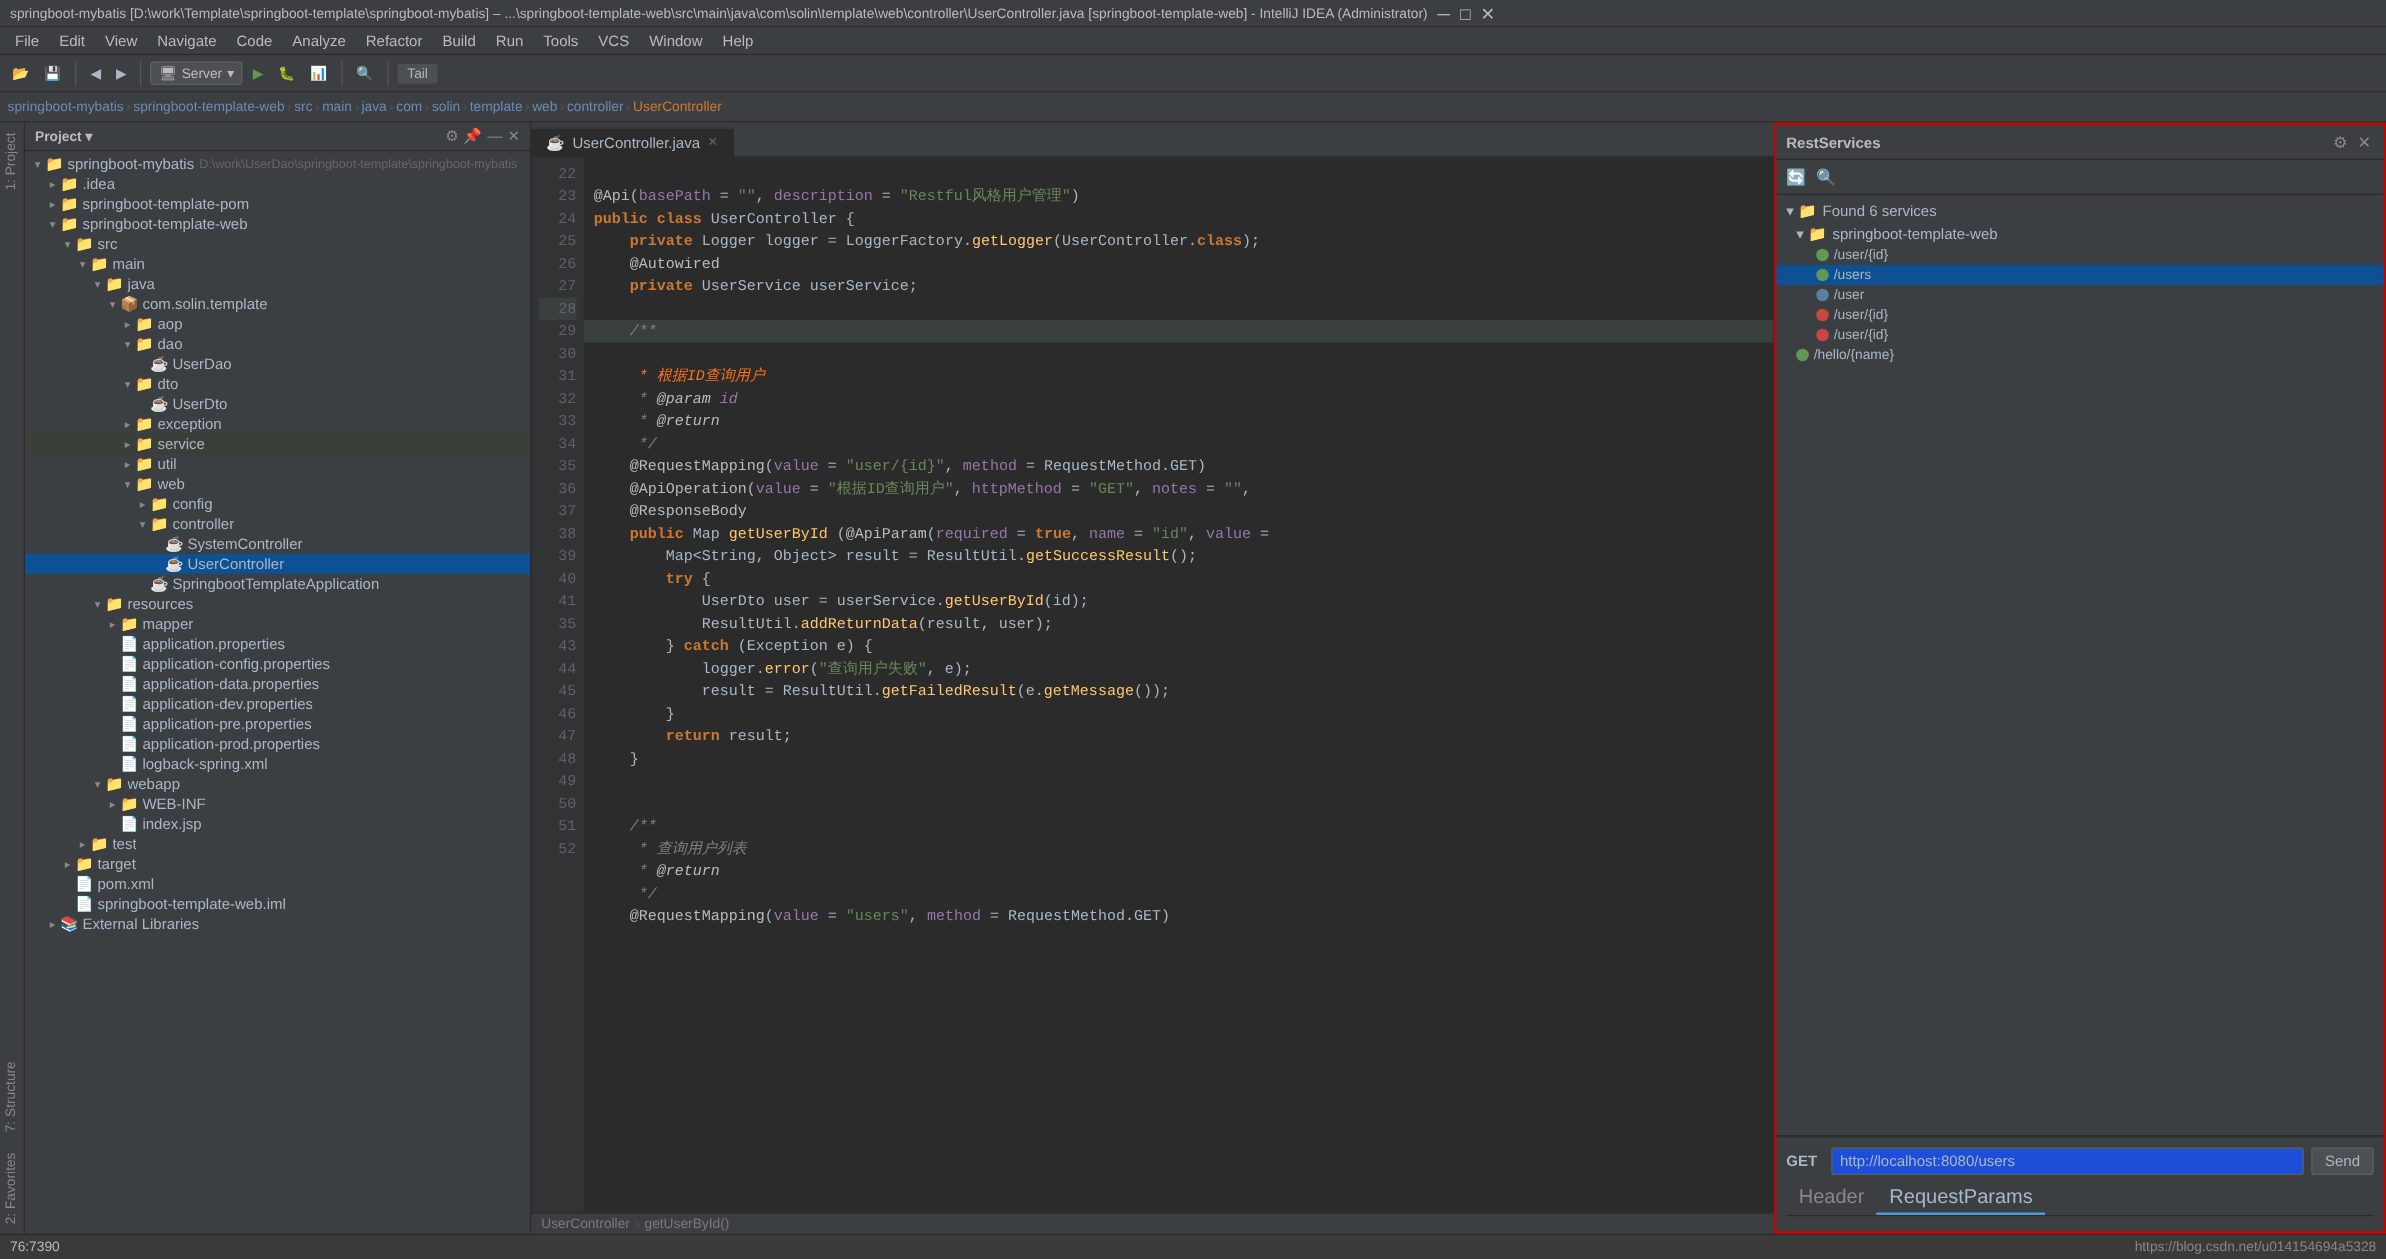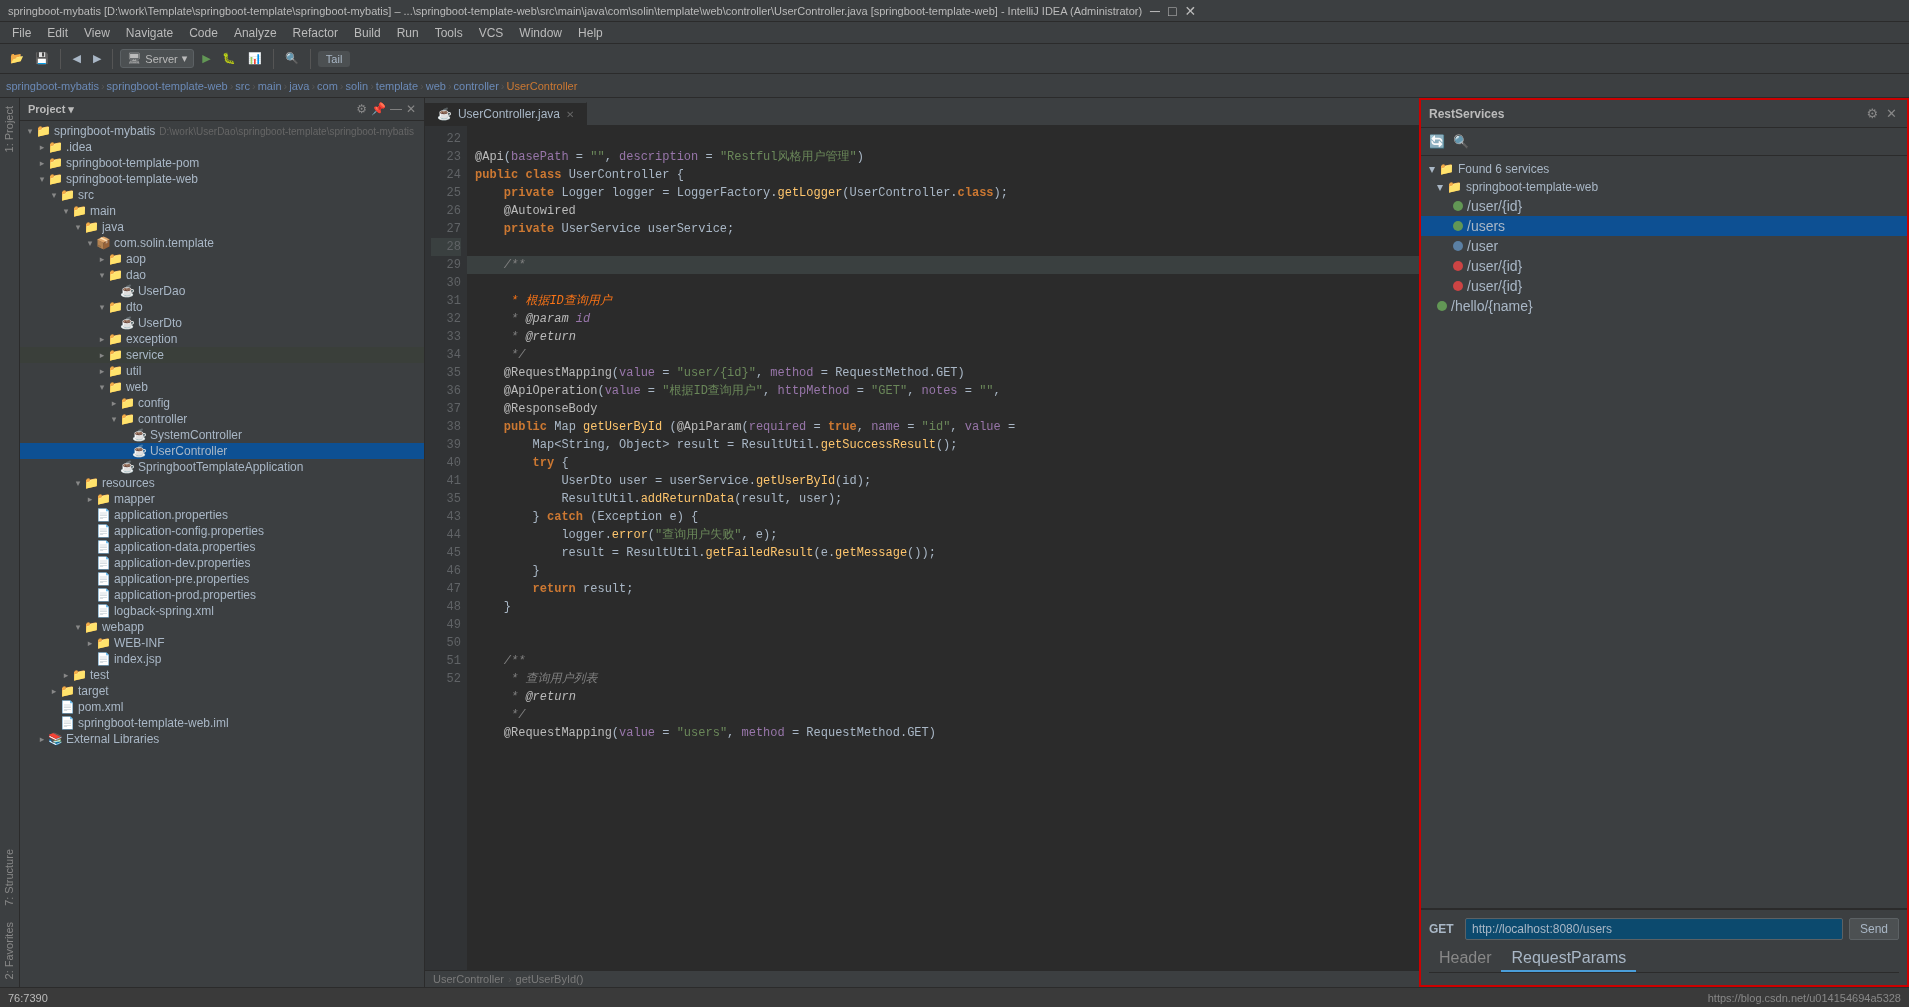--- a/index.html
+++ b/index.html
@@ -66,26 +66,26 @@
     #rest-toolbar { padding: 4px 6px; display: flex; align-items: center; gap: 4px; border-bottom: 1px solid #2b2b2b; }
     .rest-tool-btn { background: transparent; border: none; color: #888; cursor: pointer; font-size: 13px; padding: 2px; }
     
     #rest-tree { flex: 1; overflow-y: auto; padding: 4px 0; font-size: 12px; min-height: 200px; }
     .rest-found { color: #a9b7c6; padding: 2px 8px; font-size: 12px; display: flex; align-items: center; gap: 4px; }
     .rest-item { display: flex; align-items: center; padding: 2px 4px; cursor: pointer; }
     .rest-item.selected { background: #0d5093; }
     .badge-get-circle { width: 10px; height: 10px; border-radius: 50%; background: #629755; display: inline-block; margin-right: 4px; }
     .badge-delete-circle { width: 10px; height: 10px; border-radius: 50%; background: #cc4444; display: inline-block; margin-right: 4px; }
     .badge-post-circle { width: 10px; height: 10px; border-radius: 50%; background: #5b80a4; display: inline-block; margin-right: 4px; }
-    .rest-path { color: #a9b7c6; font-size: 14px; }
+    .rest-path { color: #a9b7c6; font-size: 11px; }
     
     #rest-request { padding: 8px; border-top: 1px solid #2b2b2b; }
     .request-row { display: flex; align-items: center; gap: 6px; margin-bottom: 6px; }
     .method-label { color: #a9b7c6; font-size: 12px; font-weight: bold; min-width: 30px; }
-    .url-input { flex: 1; background: #0c4a6e; border: 1px solid #5c6164; color: #a9b7c6; padding: 3px 6px; font-size: 12px; border-radius: 2px; }
+    .url-input { flex: 1; background: #1d4ed8; border: 1px solid #5c6164; color: #a9b7c6; padding: 3px 6px; font-size: 12px; border-radius: 2px; }
     .send-btn { background: #4c5052; border: 1px solid #5c6164; color: #a9b7c6; padding: 3px 10px; cursor: pointer; font-size: 12px; border-radius: 2px; }
     
     .request-tabs { display: flex; border-bottom: 1px solid #2b2b2b; margin-bottom: 4px; }
     .req-tab { padding: 3px 10px; cursor: pointer; color: #888; font-size: 16px; border-bottom: 2px solid transparent; }
     .req-tab.active { color: #a9b7c6; border-bottom-color: #4a9eda; }
     
     
     #status-bar { height: 20px; background: #3a3a3a; display: flex; align-items: center; padding: 0 8px; font-size: 11px; color: #bbb; justify-content: space-between; border-top: 1px solid #2b2b2b; }
     .status-left { display: flex; align-items: center; gap: 8px; }
     .status-right { display: flex; align-items: center; gap: 8px; color: #888; }

